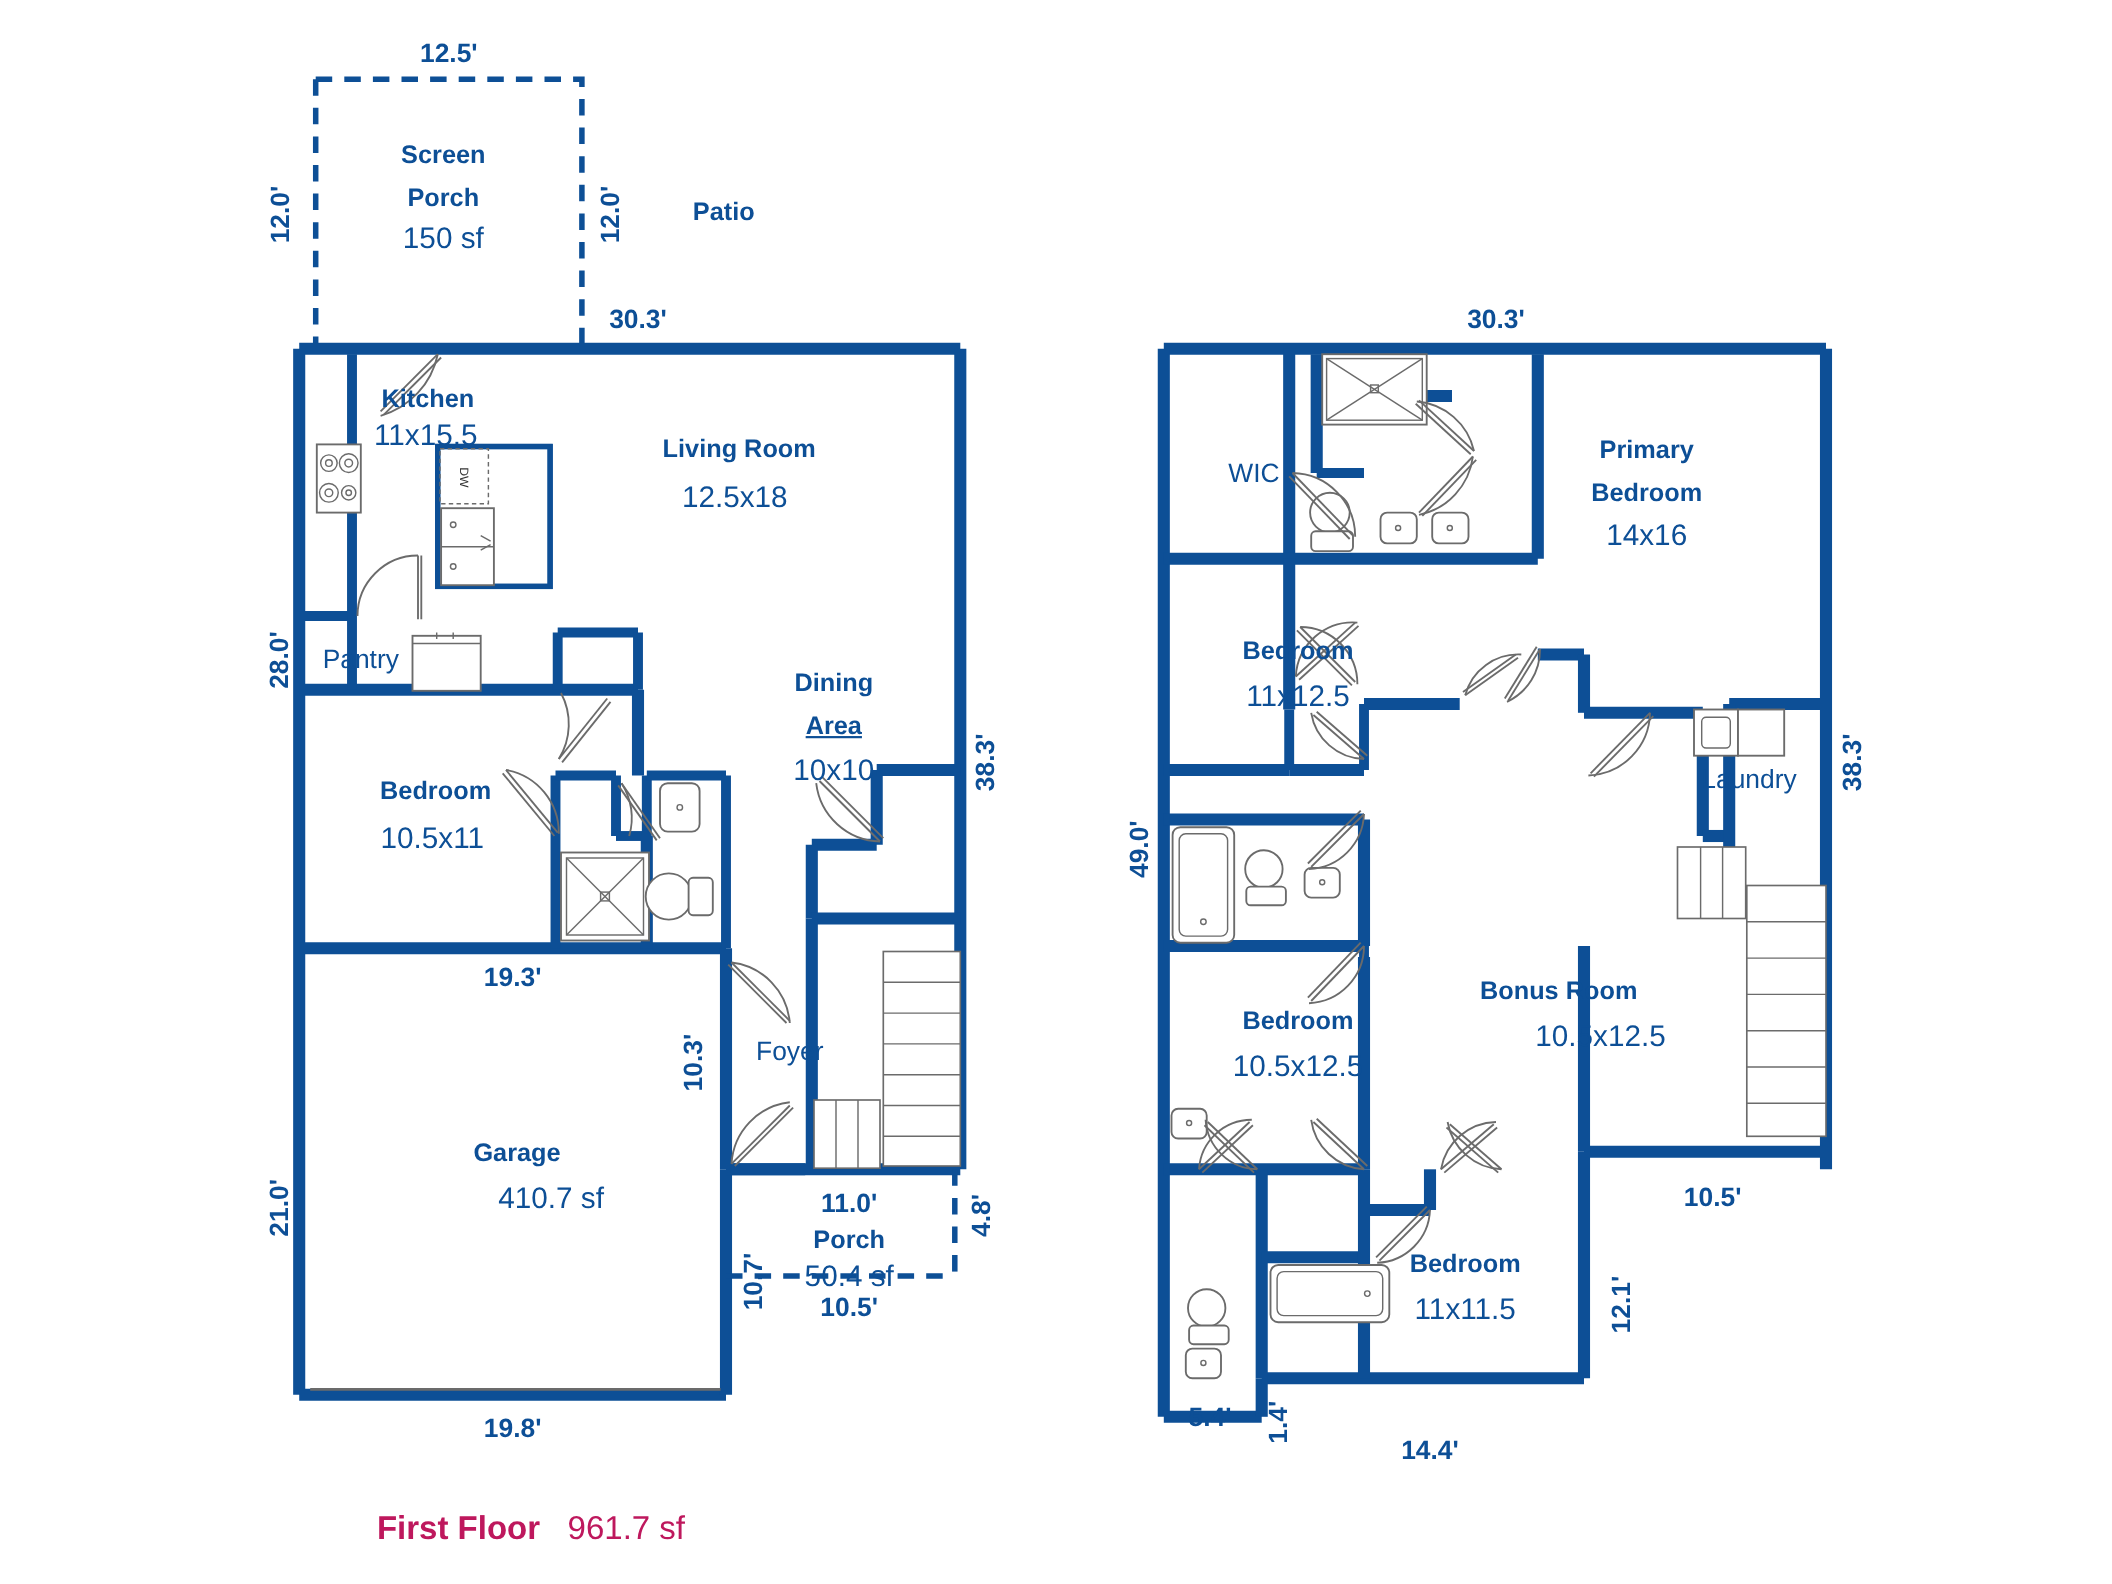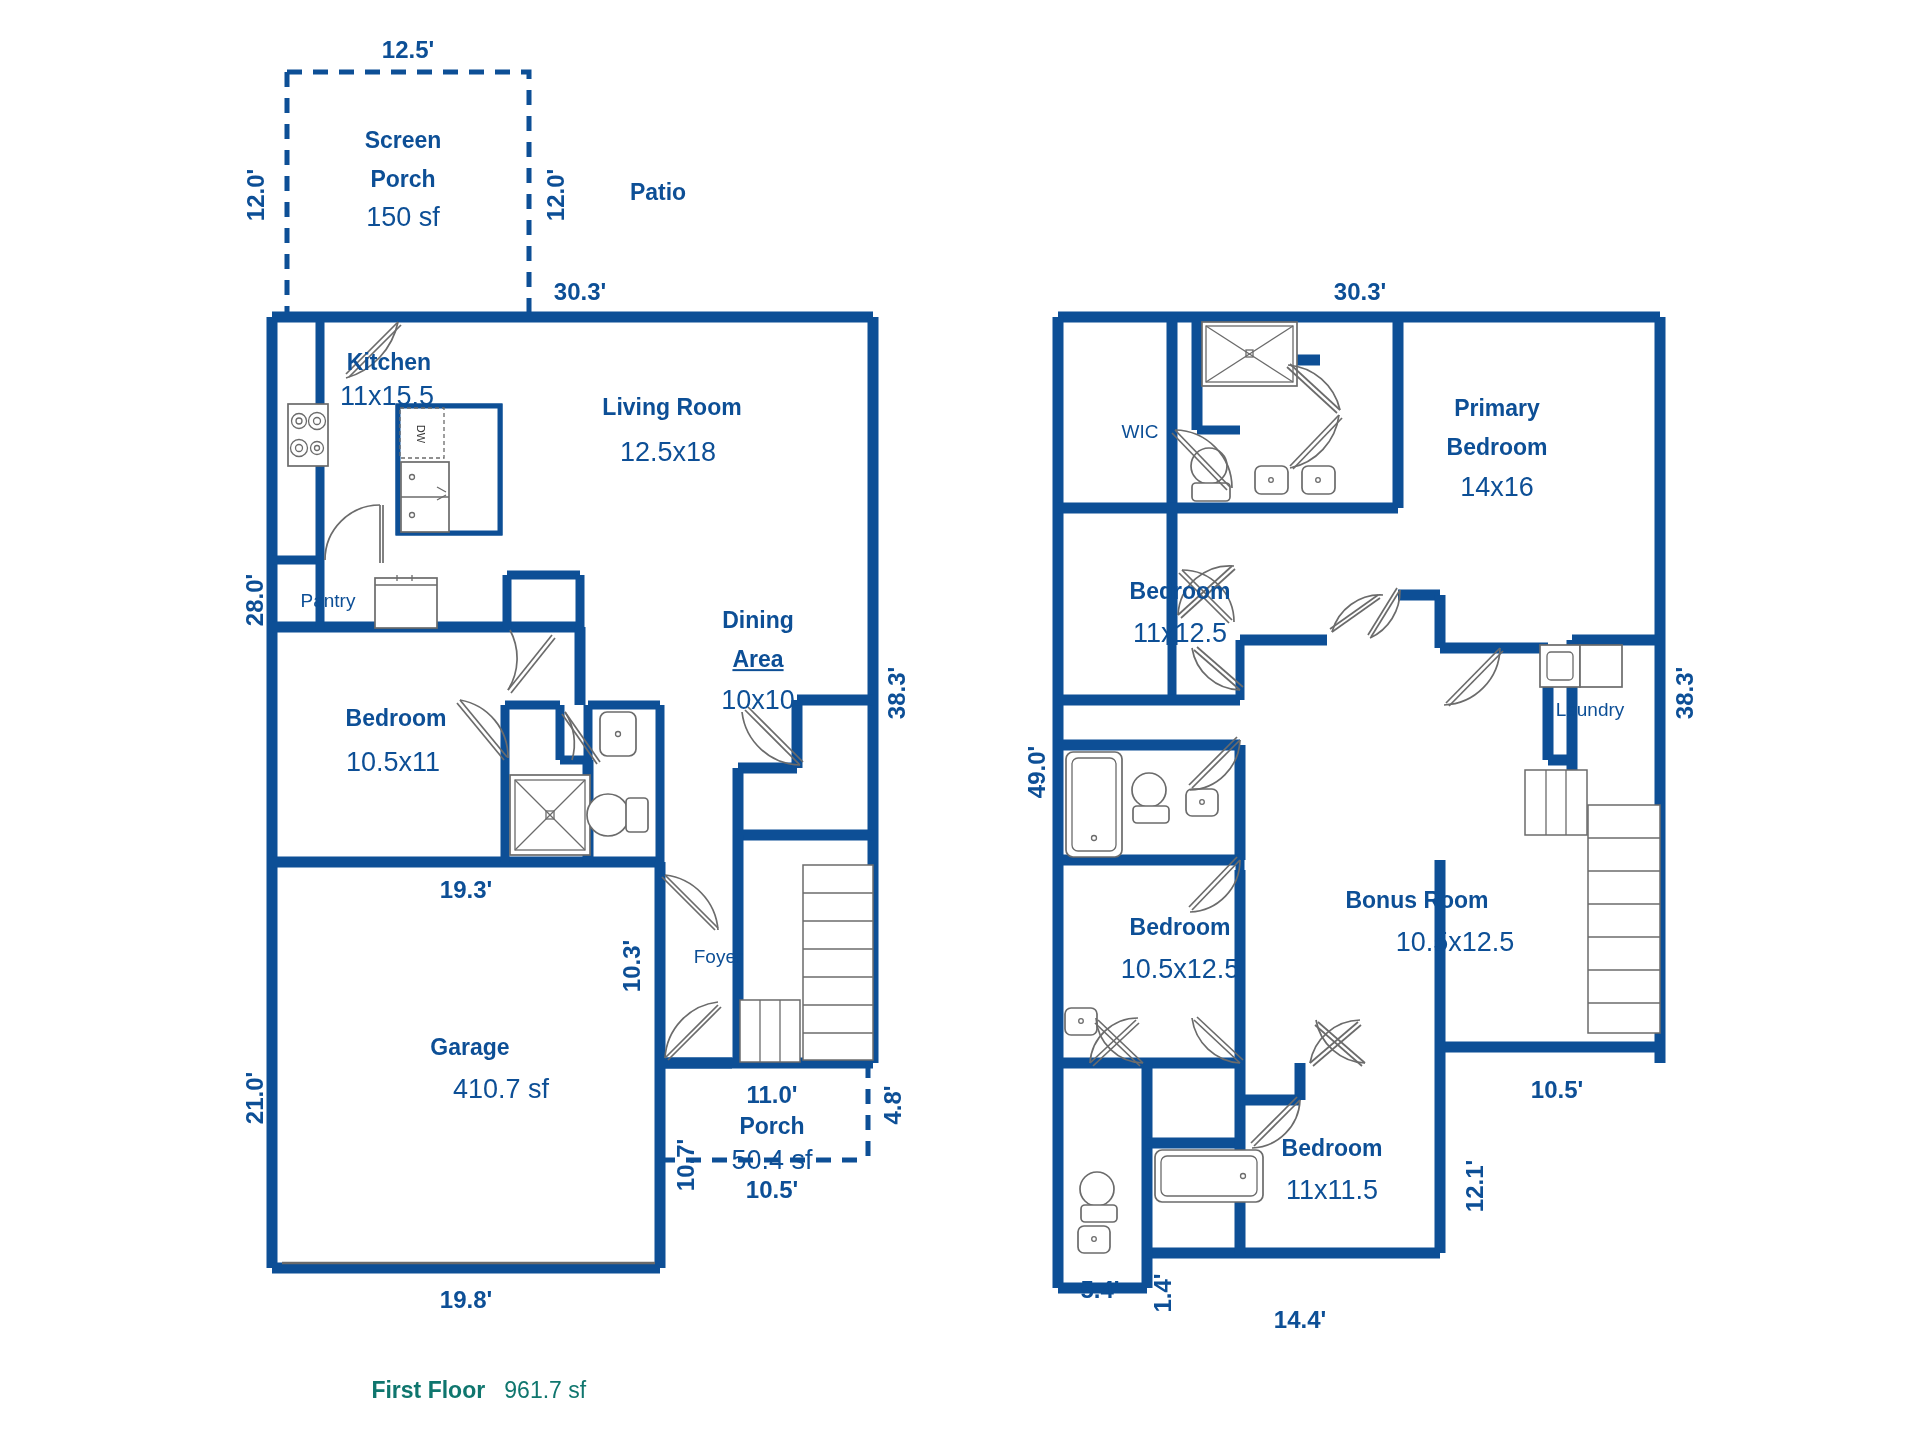--- a/index.html
+++ b/index.html
@@ -16,29 +16,29 @@
     position:absolute;
     color:#0d4f96;
     line-height:1.12;
     white-space:pre;
     text-align:center;
     transform:translate(-50%,-50%);
     pointer-events:none;
   }
   .lbl.room-b{font-weight:bold;font-size:23px;}
   .lbl.room-n{font-weight:normal;font-size:27px;}
-  .lbl.room-plain{font-weight:normal;font-size:19px;}
+  .lbl.room-plain{font-weight:normal;font-size:24px;}
   .lbl.dim{font-weight:bold;font-size:24px;}
   .lbl.dim-v{font-weight:bold;font-size:24px;}
   .lbl.tiny{font-size:11px;font-weight:normal;color:#333;}
   .rot90{transform:translate(-50%,-50%) rotate(-90deg);}
   .footer{
     position:absolute;
-    font-size:23px;
-    color:#0f766e;
+    font-size:30px;
+    color:#be185d;
     white-space:pre;
     transform:translate(-50%,-50%);
   }
   .footer .ttl{font-weight:bold;}
   .footer .area{font-weight:normal;}
 </style>
 </head>
 <body>
 
 <div id="plan-root">

